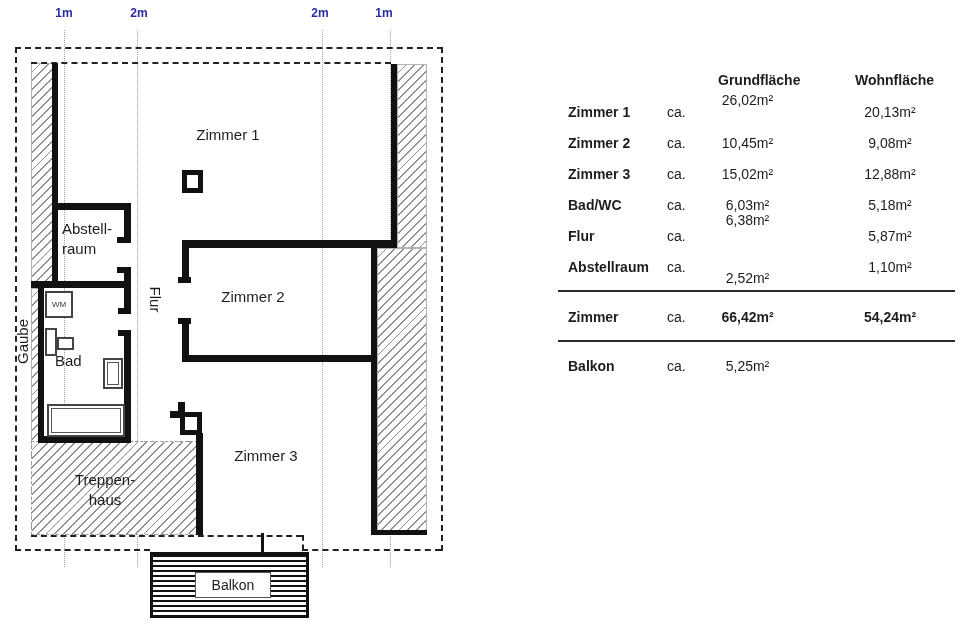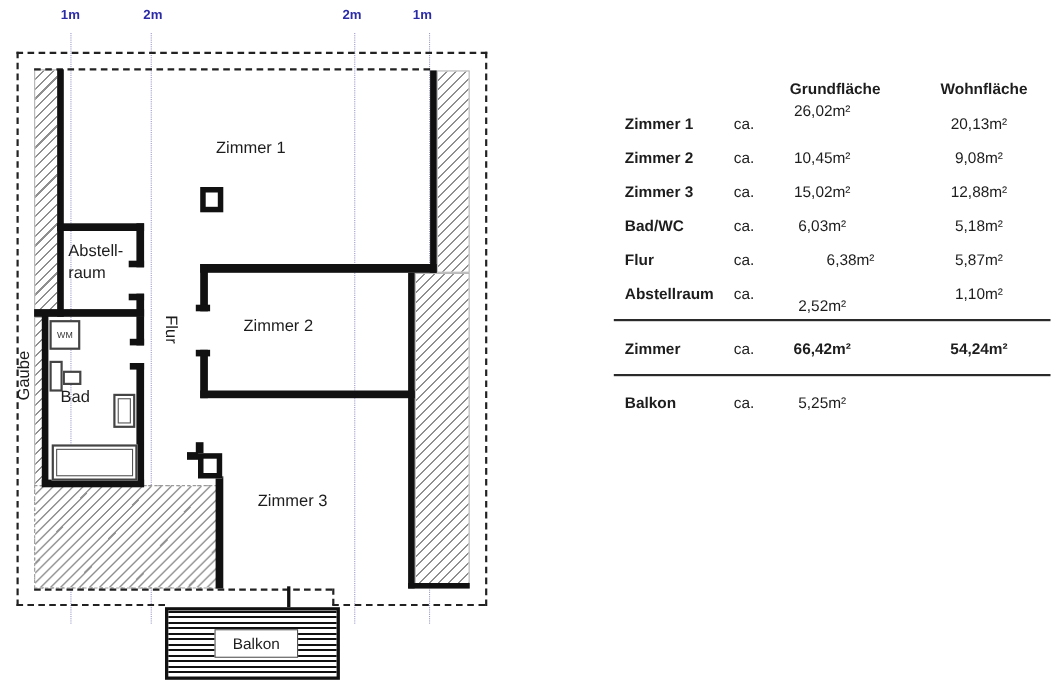--- a/index.html
+++ b/index.html
@@ -102,20 +102,24 @@
   <div class="roomlabel centered" style="left:168px;top:126px;width:120px;">Zimmer 1</div>
   <div class="roomlabel centered" style="left:193px;top:288px;width:120px;">Zimmer 2</div>
   <div class="roomlabel centered" style="left:206px;top:447px;width:120px;">Zimmer 3</div>
   <div class="roomlabel" style="left:62px;top:219px;line-height:20px;">
     <div>Abstell-</div>
     <div>raum</div>
   </div>
   <div class="roomlabel" style="left:55px;top:352px;">Bad</div>
   <div class="roomlabel centered" style="left:135px;top:291px;width:40px;transform:rotate(90deg);">Flur</div>
   <div class="roomlabel centered" style="left:-6px;top:333px;width:56px;transform:rotate(-90deg);">Gaube</div>
+  <div class="roomlabel centered" style="left:55px;top:470px;width:100px;line-height:20px;">
+    <div>Treppen-</div>
+    <div>haus</div>
+  </div>
 
   <div id="balkon">
     <div id="balkon-label">Balkon</div>
   </div>
 
   <div class="t-head" style="left:718px;">Grundfläche</div>
   <div class="t-head" style="left:855px;">Wohnfläche</div>
 
   <div>
     <span class="t-name" style="top:104px;">Zimmer 1</span>
@@ -137,21 +141,21 @@
   </div>
   <div>
     <span class="t-name" style="top:197px;">Bad/WC</span>
     <span class="t-ca" style="top:197px;">ca.</span>
     <span class="t-grund" style="top:197px;">6,03m²</span>
     <span class="t-wohn" style="top:197px;">5,18m²</span>
   </div>
   <div>
     <span class="t-name" style="top:228px;">Flur</span>
     <span class="t-ca" style="top:228px;">ca.</span>
-    <span class="t-grund" style="top:228px;text-align:right;">6,38m²</span>
+    <span class="t-grund" style="top:212px;">6,38m²</span>
     <span class="t-wohn" style="top:228px;">5,87m²</span>
   </div>
   <div>
     <span class="t-name" style="top:259px;">Abstellraum</span>
     <span class="t-ca" style="top:259px;">ca.</span>
     <span class="t-grund" style="top:270px;">2,52m²</span>
     <span class="t-wohn" style="top:259px;">1,10m²</span>
   </div>
 
   <div class="t-line" style="top:290px;"></div>

